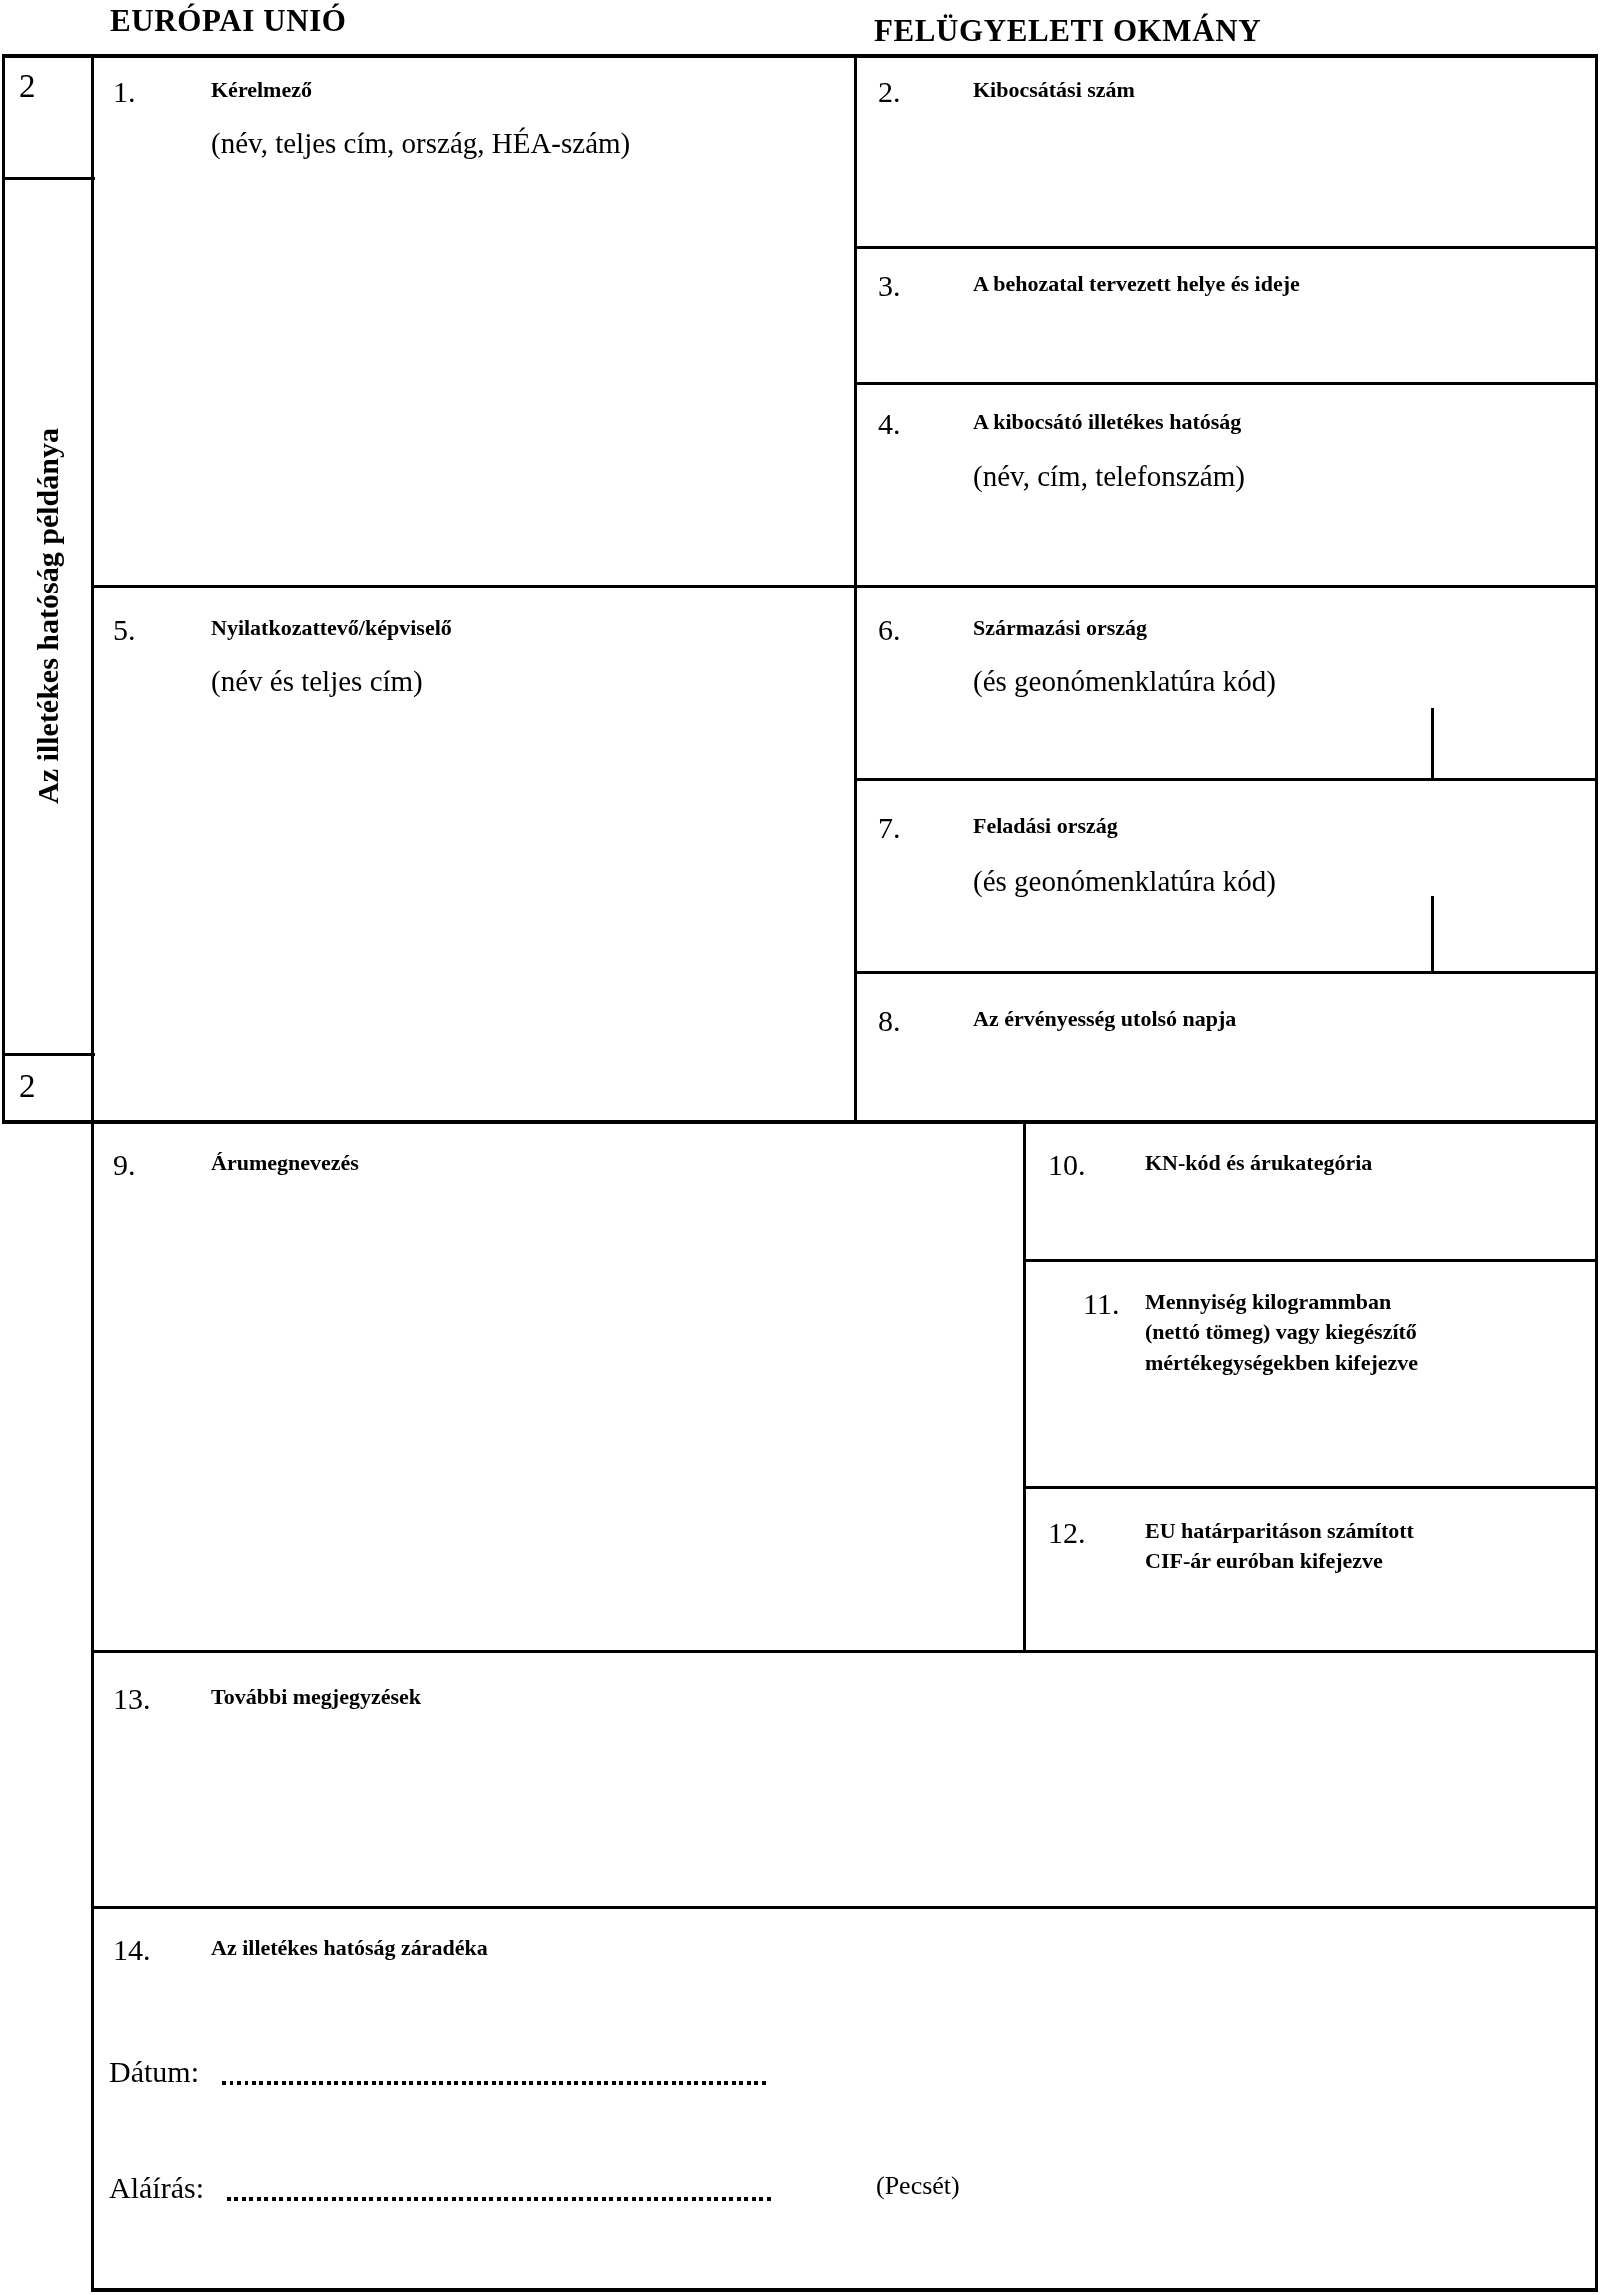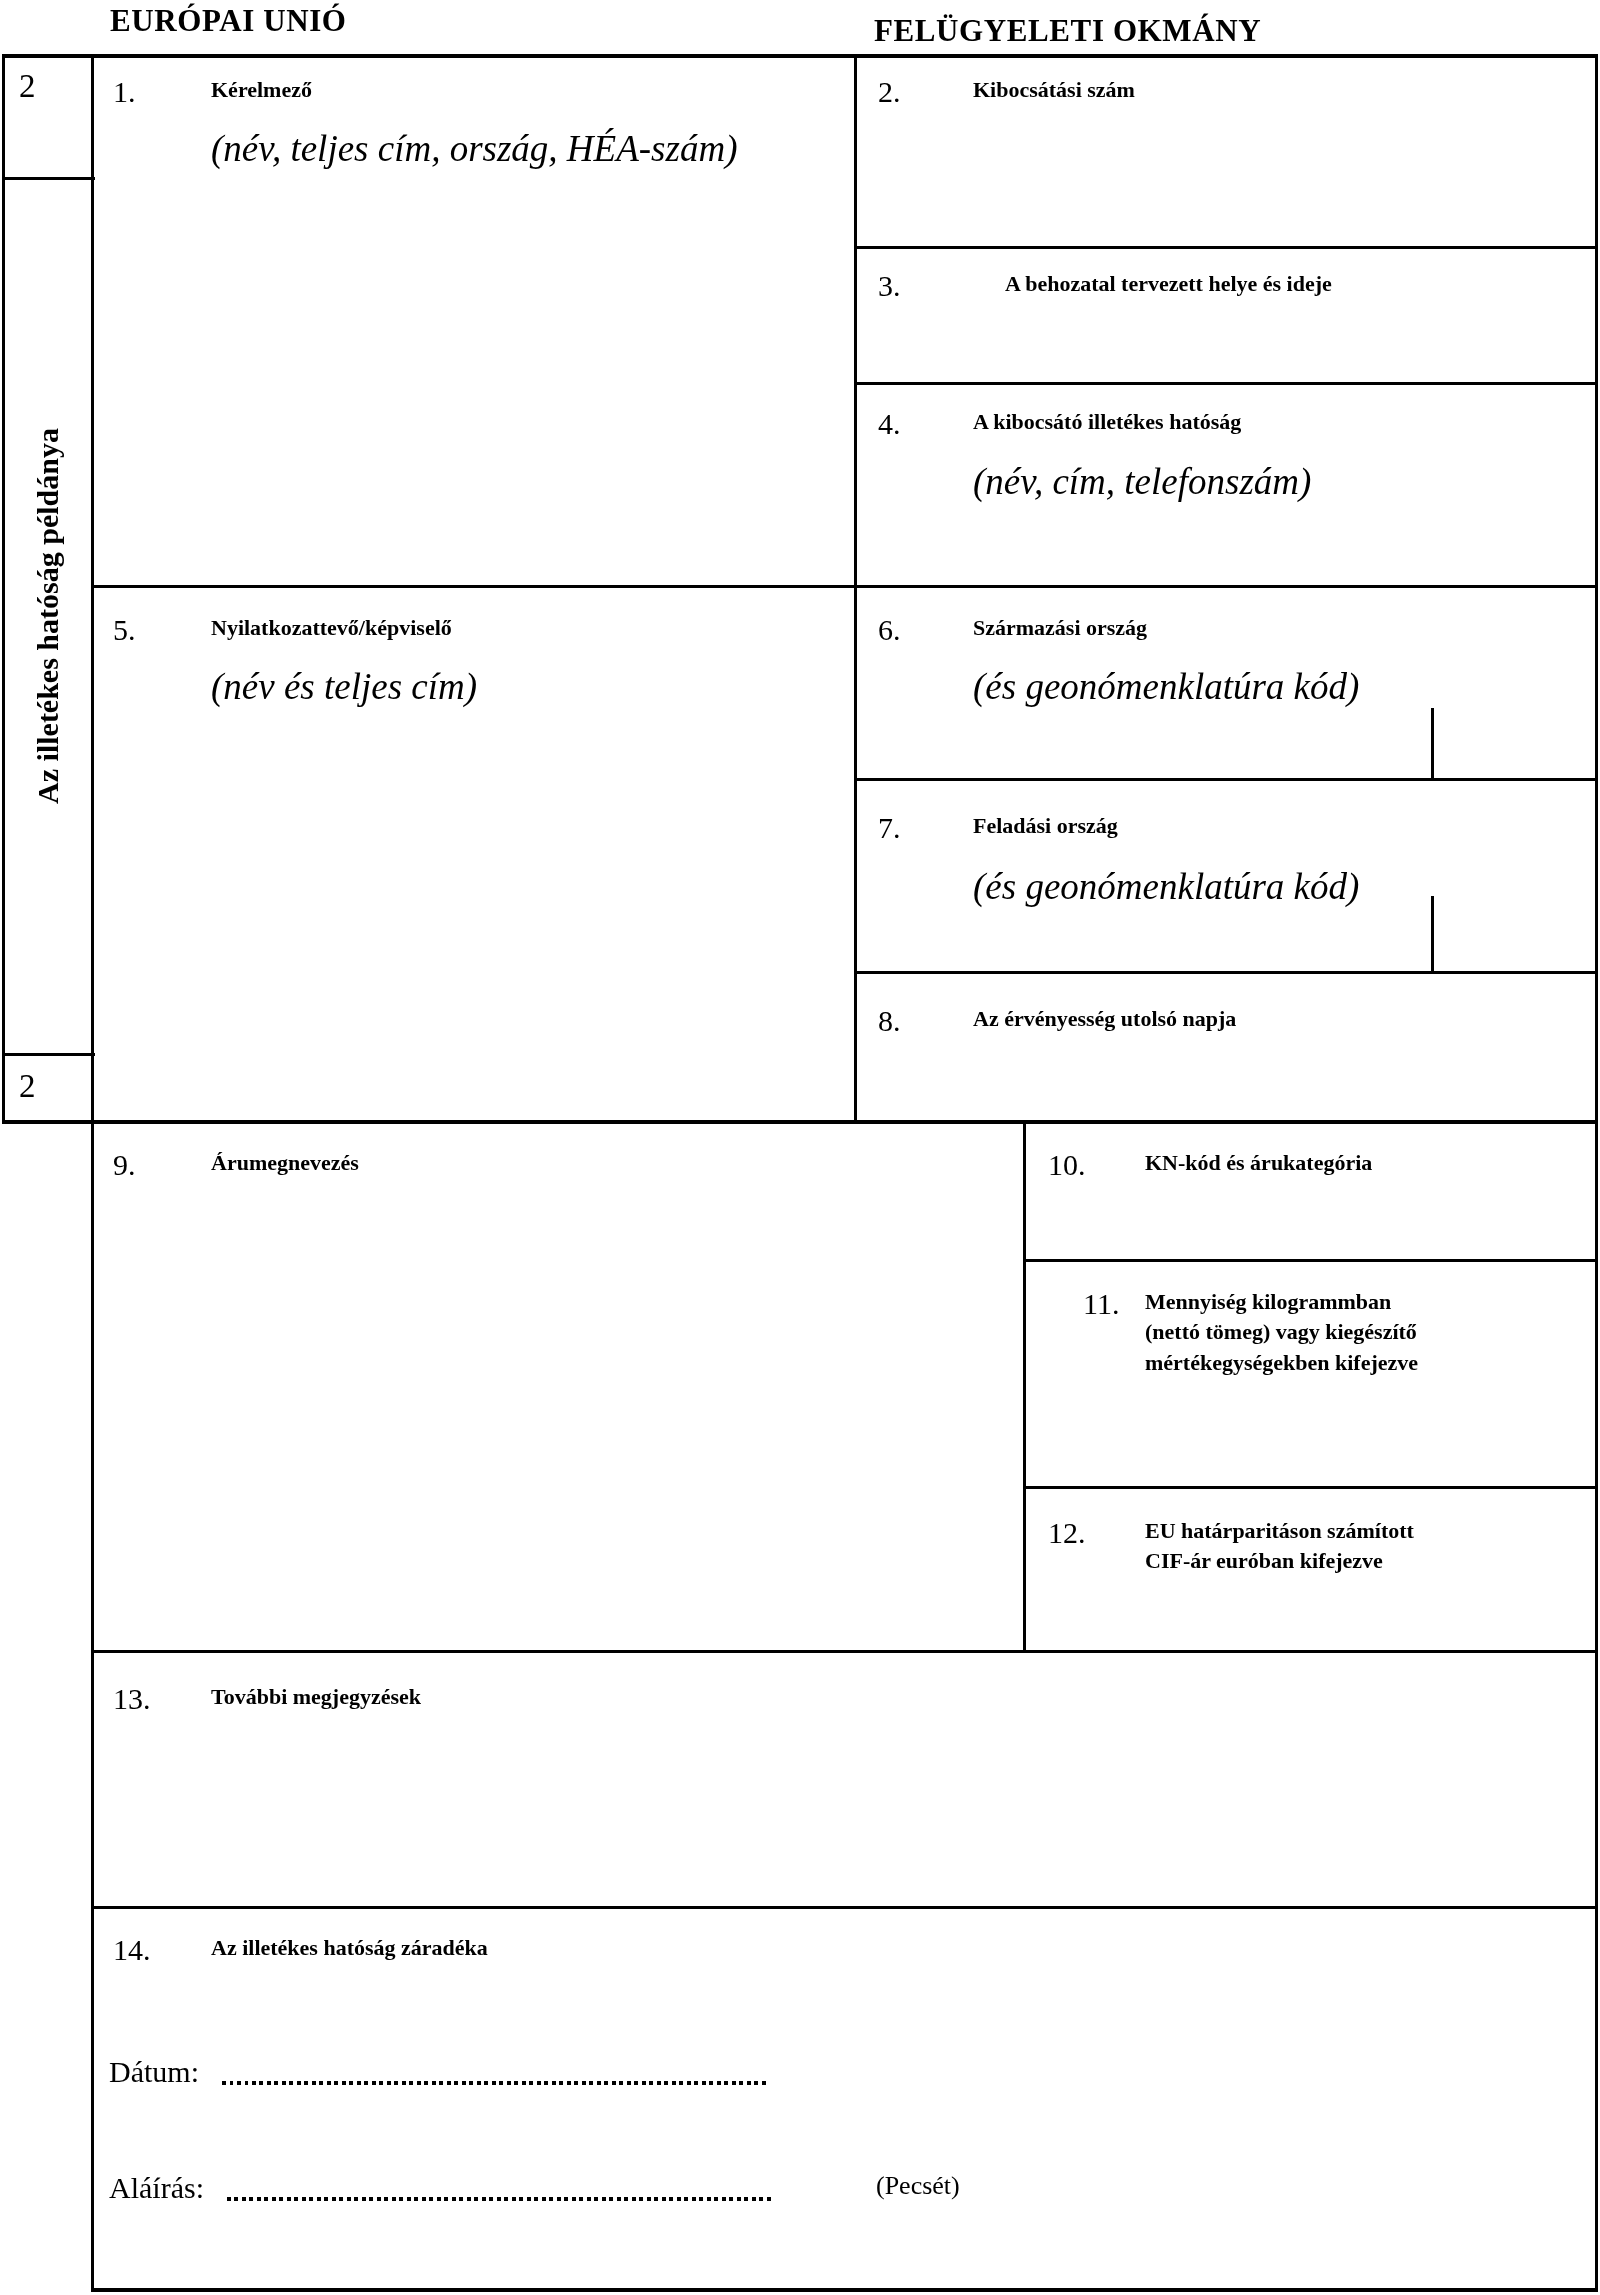--- a/index.html
+++ b/index.html
@@ -8,21 +8,21 @@
     width:1600px;height:2295px;
     background:#ffffff;
     font-family:"Liberation Serif","DejaVu Serif",serif;
     color:#000;
     overflow:hidden;
   }
   .hl,.vl{position:absolute;background:#000;}
   .hdr{position:absolute;font-weight:bold;font-size:31px;letter-spacing:0.6px;white-space:nowrap;}
   .f-no{position:absolute;font-size:30px;white-space:nowrap;}
   .f-label{position:absolute;font-size:22px;font-weight:bold;white-space:pre-line;line-height:1.375;}
-  .f-note{position:absolute;font-size:37px;font-style:italic;white-space:nowrap;}
+  .f-note{position:absolute;font-size:29px;white-space:nowrap;}
   .copy-num{position:absolute;font-size:33px;}
   .v-label{
     position:absolute;left:48px;top:616px;
     transform:translate(-50%,-50%) rotate(-90deg);
     white-space:nowrap;font-weight:bold;font-size:30px;
   }
   .ft-label{position:absolute;font-size:30px;white-space:nowrap;}
   .dots{
     position:absolute;height:4.4px;
     background:repeating-linear-gradient(90deg,#000 0 3.8px,transparent 3.8px 7.5px);
@@ -65,21 +65,21 @@
   <div class="copy-num" style="left:19px;top:1068px;">2</div>
 
   <div class="f-no" style="left:113px;top:75px;">1.</div>
   <div class="f-label" style="left:211px;top:75px;">Kérelmező</div>
   <div class="f-note" style="left:211px;top:127px;">(név, teljes cím, ország, HÉA-szám)</div>
 
   <div class="f-no" style="left:878px;top:75px;">2.</div>
   <div class="f-label" style="left:973px;top:75px;">Kibocsátási szám</div>
 
   <div class="f-no" style="left:878px;top:269px;">3.</div>
-  <div class="f-label" style="left:973px;top:269px;margin-left:32px;">A behozatal tervezett helye és ideje</div>
+  <div class="f-label" style="left:973px;top:269px;">A behozatal tervezett helye és ideje</div>
 
   <div class="f-no" style="left:878px;top:407px;">4.</div>
   <div class="f-label" style="left:973px;top:407px;">A kibocsátó illetékes hatóság</div>
   <div class="f-note" style="left:973px;top:460px;">(név, cím, telefonszám)</div>
 
   <div class="f-no" style="left:113px;top:613px;">5.</div>
   <div class="f-label" style="left:211px;top:613px;">Nyilatkozattevő/képviselő</div>
   <div class="f-note" style="left:211px;top:665px;">(név és teljes cím)</div>
 
   <div class="f-no" style="left:878px;top:613px;">6.</div>

